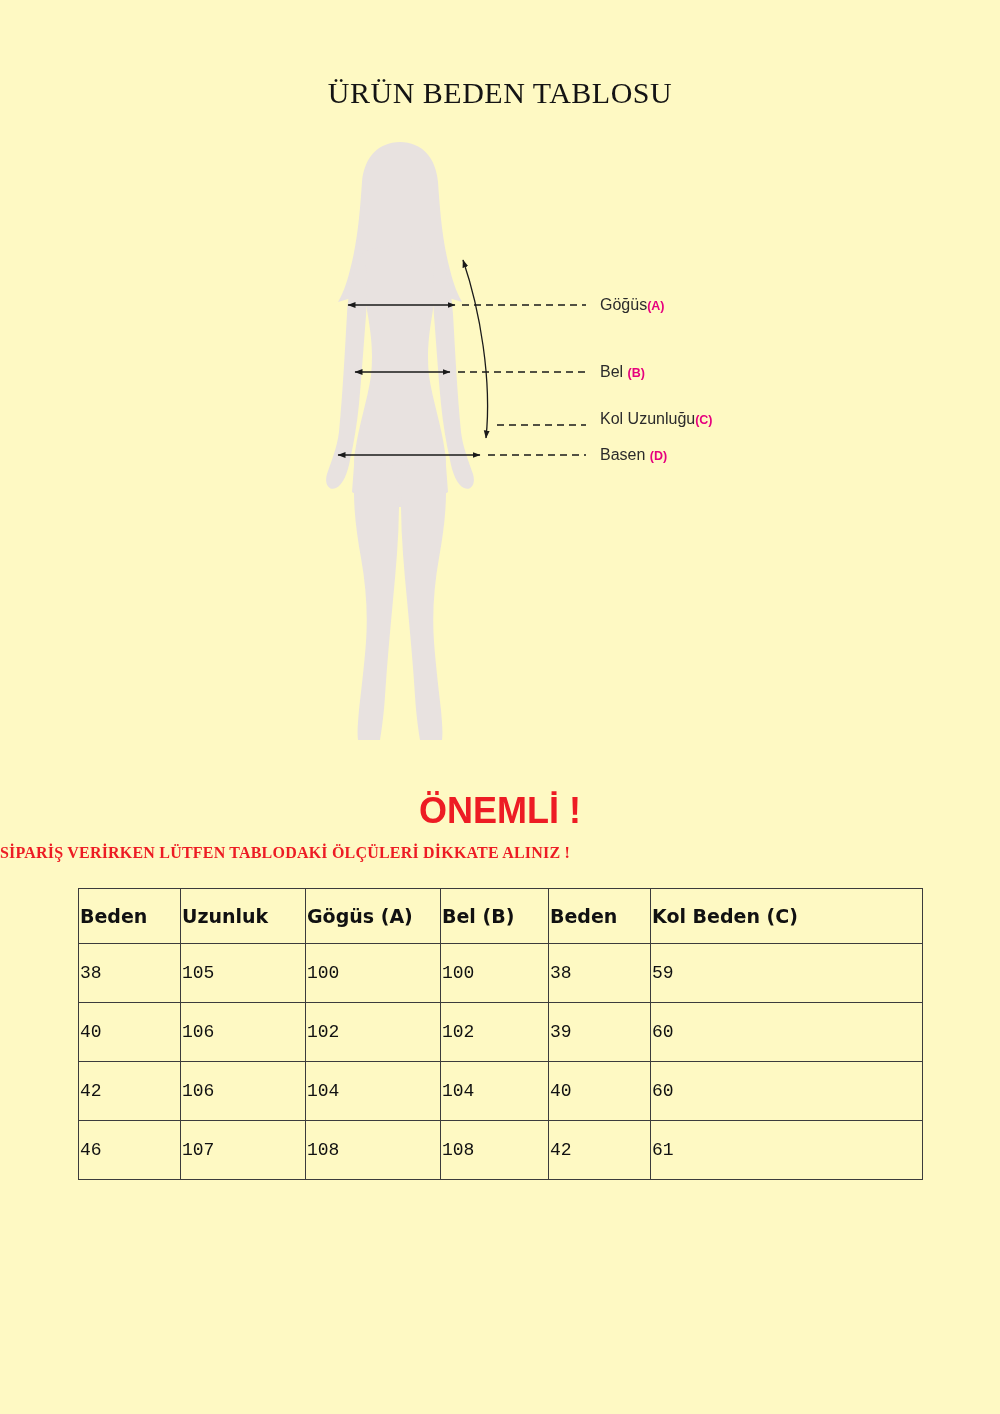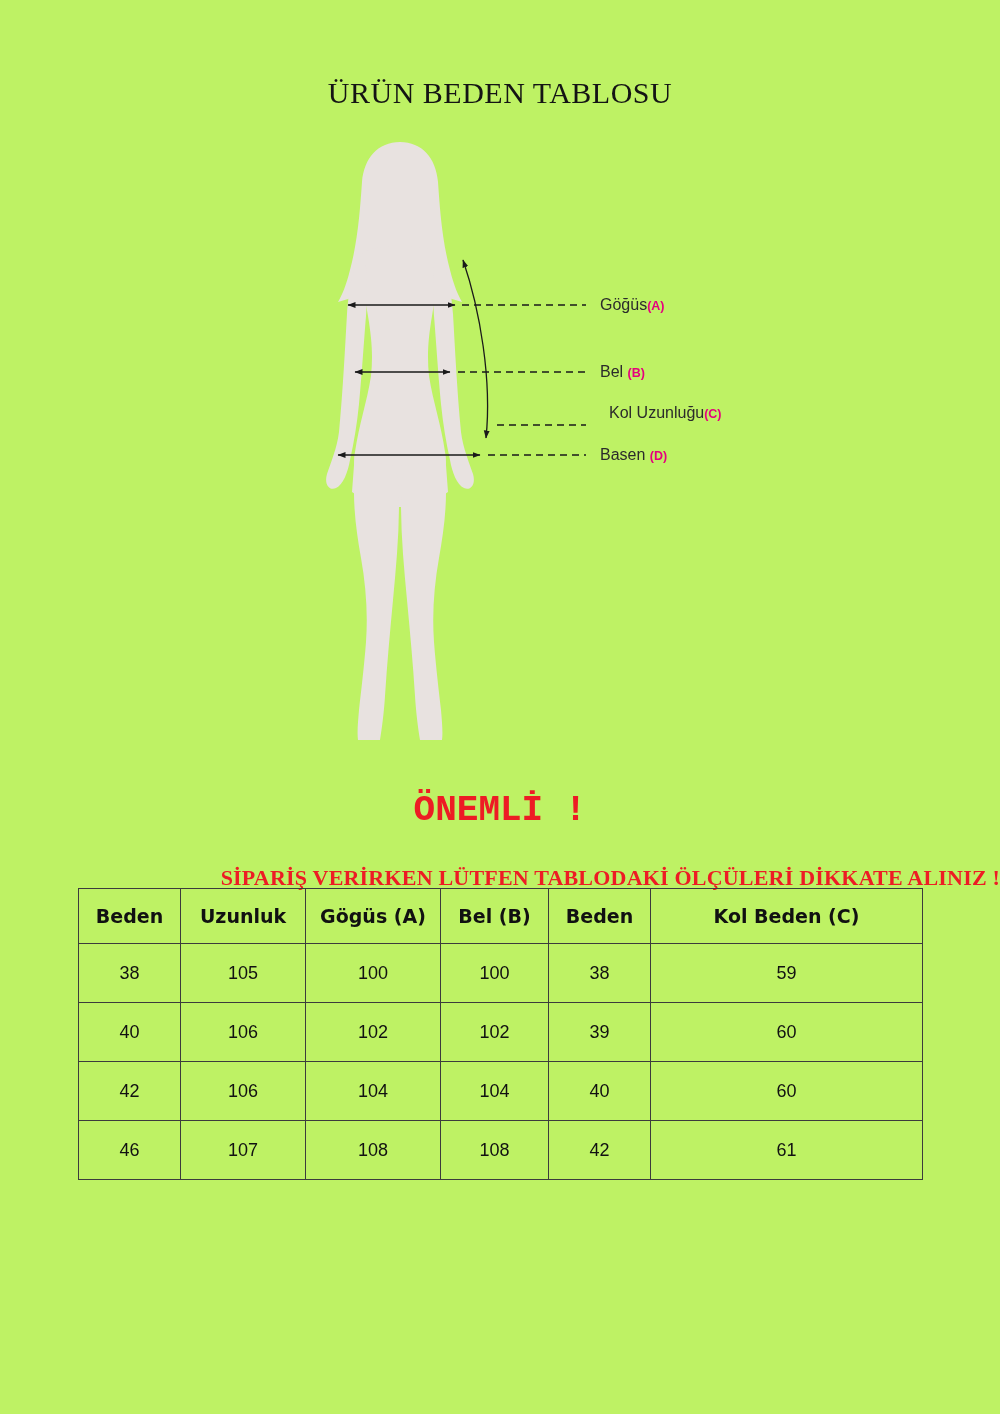--- a/index.html
+++ b/index.html
@@ -1,21 +1,21 @@
 <!DOCTYPE html>
 <html><head>
 <meta charset="utf-8">
 <style>
   html,body{margin:0;padding:0;}
   body{background:#ffffff;}
   .page{
     position:relative;
     width:1000px;
     height:1414px;
-    background:#bef264;
+    background:#fef9c3;
     font-family:"Liberation Sans","DejaVu Sans",sans-serif;
     overflow:hidden;
   }
   .page-title{
     position:absolute;
     top:76px; left:0;
     width:100%;
     text-align:center;
     font-family:"Liberation Serif","DejaVu Serif",serif;
     font-size:30px;
@@ -47,65 +47,65 @@
     color:#2b2b2b;
     white-space:nowrap;
   }
   .mlabel .code{
     color:#e6007e;
     font-weight:bold;
     font-size:12.5px;
   }
   .mlabel-chest{top:154px;}
   .mlabel-waist{top:221px;}
-  .mlabel-arm{top:262px;margin-left:9px;}
+  .mlabel-arm{top:268px;}
   .mlabel-hip{top:304px;}
   .important-heading{
     position:absolute;
     top:790px; left:0;
     width:100%;
     text-align:center;
-    font-family:Liberation Mono, monospace;
+    font-family:Liberation Sans, sans-serif;
     font-weight:bold;
     font-size:36px;
     color:#ed1c24;
   }
   .warning-line{
     position:absolute;
-    top:865px; left:0;
+    top:844px; left:0;
     width:100%;
-    text-align:right;
+    text-align:left;
     font-family:"Liberation Serif","DejaVu Serif",serif;
     font-weight:bold;
-    font-size:22px;
+    font-size:16px;
     color:#ed1c24;
     letter-spacing:0.2px;
   }
   table.size-table{
     position:absolute;
     top:888px; left:78px;
     width:844px;
     border-collapse:collapse;
     table-layout:fixed;
-    text-align:center;
+    text-align:left;
     color:#111111;
   }
   table.size-table th{
     height:52px;
     font-size:19px;
     font-weight:bold;
     border:1px solid #3c3c3c;
     font-family:"DejaVu Sans","Liberation Sans",sans-serif;
   }
   table.size-table td{
     height:56px;
     font-size:18px;
     font-weight:400;
     border:1px solid #3c3c3c;
-    font-family:Liberation Sans, sans-serif;
+    font-family:Liberation Mono, monospace;
   }
 </style>
 </head>
 <body>
 
 <div class="page">
 
   <div class="page-title">ÜRÜN BEDEN TABLOSU</div>
 
   <div class="diagram">

